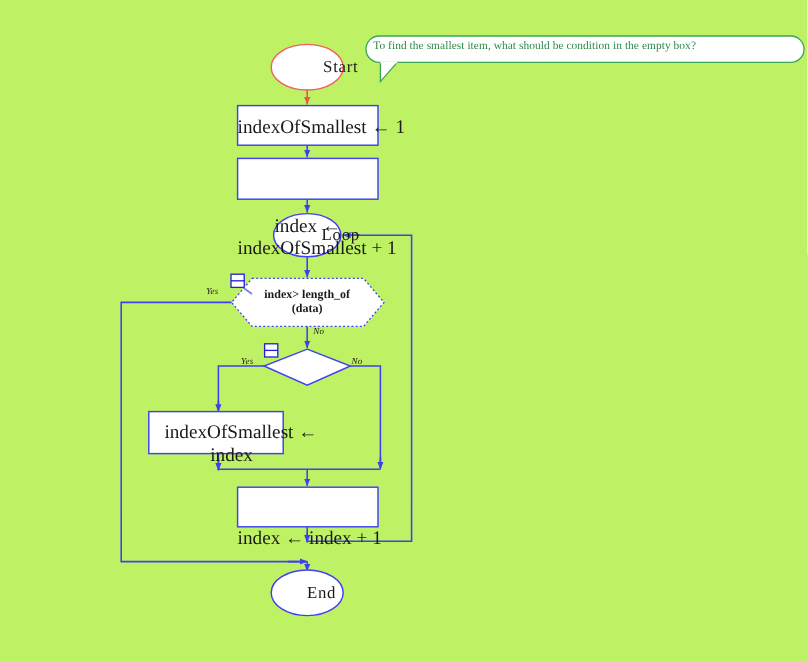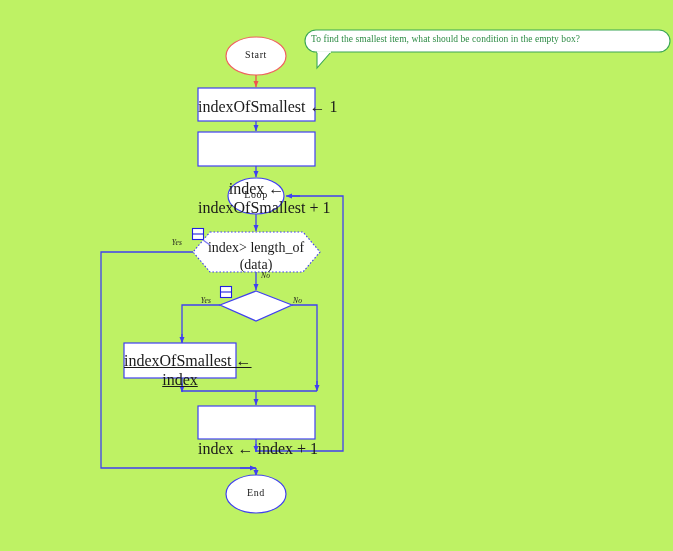--- a/index.html
+++ b/index.html
@@ -29,22 +29,23 @@
     font-family: "Liberation Serif", "DejaVu Serif", serif;
     text-align: center;
     line-height: 1.18;
     white-space: pre;
     pointer-events: none;
   }
   .node-text {
     font-size: 16px;
   }
   .term-text {
-    font-size: 10px;
+    font-size: 14px;
     letter-spacing: 0.6px;
+    padding-left: 28px;
   }
   .branch-text {
     font-size: 7.5px;
     letter-spacing: 0.2px;
     font-style: italic;
   }
   .comment-text {
     font-size: 9.5px;
     color: #2e8b45;
     text-align: left;
@@ -147,29 +148,29 @@
 
   <div class="lbl term-text" style="left:226px; top:49px; width:60px;">Start</div>
 
   <div class="lbl node-text" style="left:198px; top:98px; width:117px;">indexOfSmallest ← 1</div>
 
   <div class="lbl node-text" style="left:198px; top:136px; width:117px;margin-top:44px;">index ←
 indexOfSmallest + 1</div>
 
   <div class="lbl term-text" style="left:226px; top:189px; width:60px;">Loop</div>
 
-  <div class="lbl node-text" style="left:206px; top:240px; width:100px; font-size:14px;">index&gt; length_of
+  <div class="lbl node-text" style="left:206px; top:240px; width:100px; font-size:10px;font-weight:bold;">index&gt; length_of
 (data)</div>
 
-  <div class="lbl node-text" style="left:124px; top:352px; width:112px;text-decoration:underline;">indexOfSmallest ←
+  <div class="lbl node-text" style="left:137px; top:352px; width:112px;">indexOfSmallest ←
 index</div>
 
   <div class="lbl node-text" style="left:198px; top:440px; width:117px;">index ← index + 1</div>
 
-  <div class="lbl term-text" style="left:226px; top:487px; width:60px;">End</div>
+  <div class="lbl term-text" style="left:210px; top:487px; width:60px;">End</div>
 
   <div class="lbl branch-text" style="left:164px; top:239px; width:26px;">Yes</div>
 
   <div class="lbl branch-text" style="left:261px; top:272px; width:22px; text-align:left;">No</div>
 
   <div class="lbl branch-text" style="left:194px; top:297px; width:24px;">Yes</div>
 
   <div class="lbl branch-text" style="left:293px; top:297px; width:22px; text-align:left;">No</div>
 
 </div>

